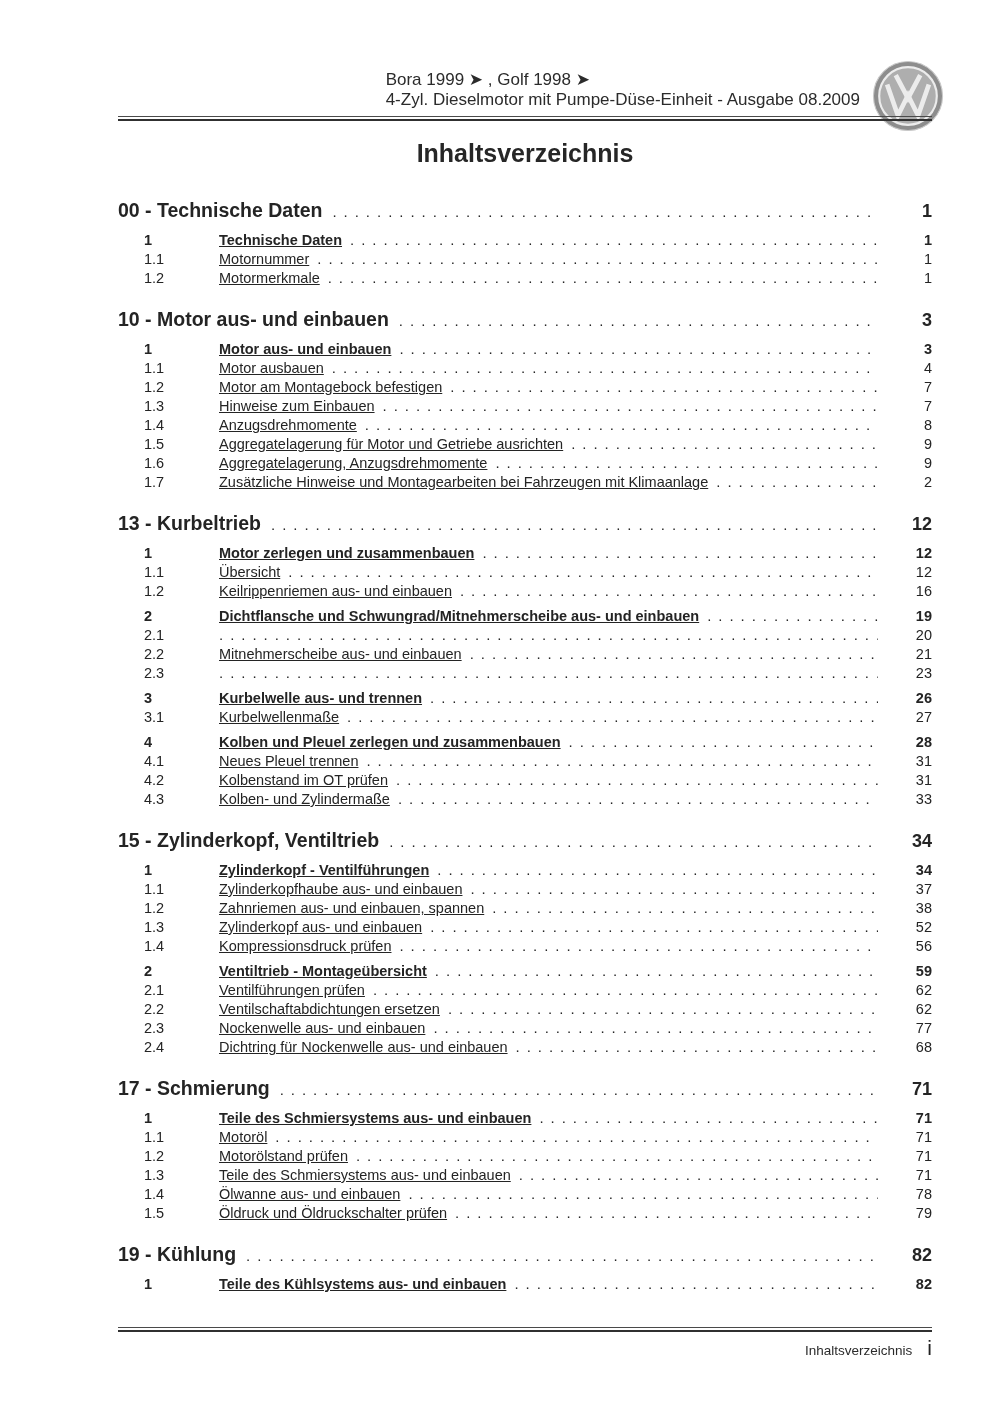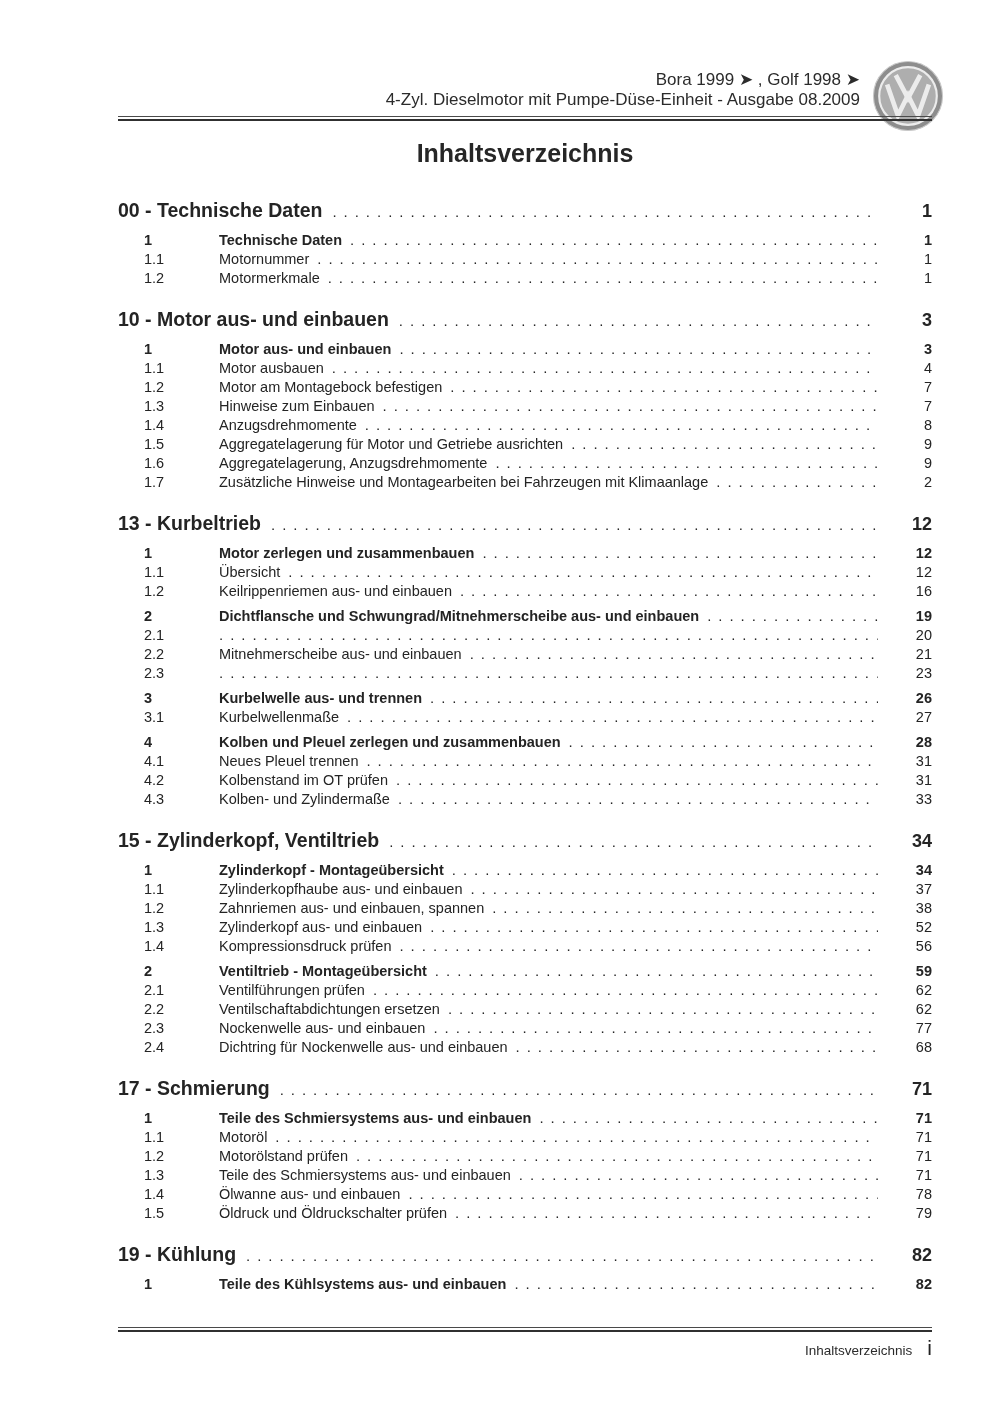--- a/index.html
+++ b/index.html
@@ -8,21 +8,20 @@
     position: relative;
     background: #ffffff;
     color: #242424;
     font-family: "Liberation Sans", sans-serif;
     overflow: hidden;
   }
 
   
   .header-text {
     position: absolute; top: 70px; right: 140px;
-    text-align: right;
     font-size: 17px; line-height: 20px;
     color: #2b2b2b;
   }
   .logo {
     position: absolute; top: 60px; left: 872px;
     width: 72px; height: 72px;
   }
   .rule {
     position: absolute; left: 118px; right: 68px;
     height: 2px;
@@ -54,21 +53,21 @@
   .chap-label { flex: none; padding-right: 10px; white-space: nowrap; }
   .chap-page { flex: none; width: 48px; text-align: right; font-size: 18px; }
 
   .entry {
     display: flex; align-items: baseline;
     height: 19px; line-height: 19px;
     font-size: 14.5px;
   }
   .entry.group { margin-top: 6px; font-weight: bold; }
   .entry .num { flex: none; margin-left: 26px; width: 75px; }
-  .entry .etitle { flex: none; padding-right: 8px; white-space: nowrap; }
+  .entry .etitle { flex: none; padding-right: 8px; white-space: nowrap; text-decoration: underline; }
   .entry .epage { flex: none; width: 48px; text-align: right; }
 
   .leader {
     flex: 1 1 auto; min-width: 0;
     overflow: hidden; white-space: nowrap;
     margin-right: 6px;
     font-weight: normal;
   }
   .leader::after {
     content: ". . . . . . . . . . . . . . . . . . . . . . . . . . . . . . . . . . . . . . . . . . . . . . . . . . . . . . . . . . . . . . . . . . . . . . . . . . . . . . . . . . . . . . . . . . . . . . . . . . . .";
@@ -274,21 +273,21 @@
         </div>
       </div>
       <div class="chapter">
         <div class="chap-row">
           <span class="chap-label">15 - Zylinderkopf, Ventiltrieb</span>
           <span class="leader"></span>
           <span class="chap-page">34</span>
         </div>
         <div class="entry group">
           <span class="num">1</span>
-          <span class="etitle">Zylinderkopf - Montageübersicht</span>
+          <span class="etitle">Zylinderkopf - Ventilführungen</span>
           <span class="leader"></span>
           <span class="epage">34</span>
         </div>
         <div class="entry">
           <span class="num">1.1</span>
           <span class="etitle">Zylinderkopfhaube aus- und einbauen</span>
           <span class="leader"></span>
           <span class="epage">37</span>
         </div>
         <div class="entry">

